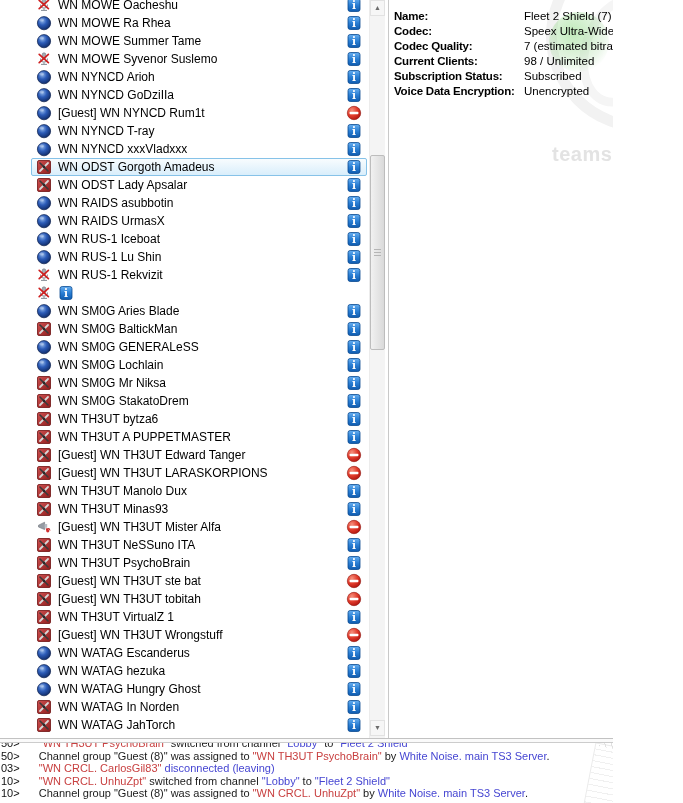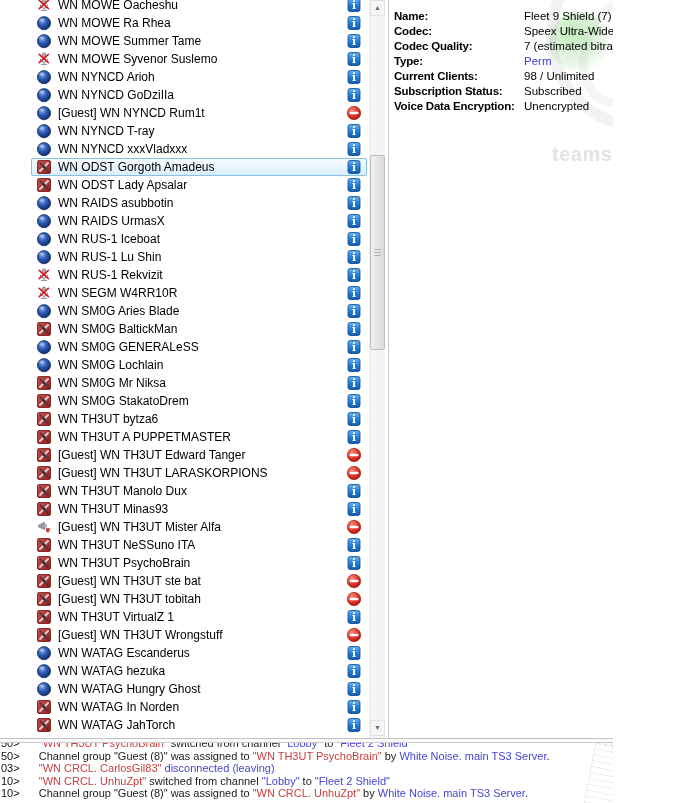--- a/index.html
+++ b/index.html
@@ -527,21 +527,20 @@
         <div class="row">
     <span class="cicon">
             <svg width="16" height="16" viewBox="0 0 16 16">
               <rect x="6.2" y="1.8" width="3.6" height="6.5" rx="1.8" fill="#a8adb5" stroke="#70757c" stroke-width="0.6"></rect>
               <path d="M4.5 7.5 a3.5 3.5 0 0 0 7 0" fill="none" stroke="#8d939b" stroke-width="1.1"></path>
               <line x1="8" y1="11.2" x2="8" y2="13.2" stroke="#8d939b" stroke-width="1.1"></line>
               <line x1="5" y1="13.4" x2="11" y2="13.4" stroke="#8d939b" stroke-width="1.1"></line>
               <path d="M3.2 3.4 L12.4 11.6 M12.4 3.4 L3.2 11.6" stroke="#cf2020" stroke-width="1.7" stroke-linecap="round"></path>
             </svg>
           </span>
-    <span class="cname">WN SEGM W4RR10R</span>
     <span class="ricon">
             <svg width="16" height="16" viewBox="0 0 16 16">
               <defs>
                 <linearGradient id="gIn" x1="0" y1="0" x2="0" y2="1">
                   <stop offset="0%" stop-color="#66aef0"></stop>
                   <stop offset="50%" stop-color="#2a7fd4"></stop>
                   <stop offset="100%" stop-color="#0f5cb0"></stop>
                 </linearGradient>
               </defs>
               <rect x="2" y="1.5" width="12" height="13" rx="2.2" fill="url(#gIn)" stroke="#0a4a90" stroke-width="0.8"></rect>
@@ -1266,33 +1265,29 @@
   </div>
 
   <div class="info-pane">
     <div class="wm-ring"></div>
     <div class="wm-ring2"></div>
     <div class="wm-orb"></div>
     <div class="wm-text"><span>teamspeak</span><span class="wm-digit">3</span></div>
     <div class="fields">
         <div class="field">
     <span class="flabel">Name:</span>
-    <span class="fvalue">Fleet 9 Shield (7)</span>
+    <span class="fvalue">Fleet 2 Shield (7)</span>
   </div>
         <div class="field">
     <span class="flabel">Codec:</span>
     <span class="fvalue">Speex Ultra-Wideband (32 kHz)</span>
   </div>
         <div class="field">
     <span class="flabel">Codec Quality:</span>
     <span class="fvalue">7 (estimated bitrate: 5.32 KiB/s)</span>
-  </div>
-        <div class="field">
-    <span class="flabel">Type:</span>
-    <span class="fvalue blue">Perm</span>
   </div>
         <div class="field">
     <span class="flabel">Current Clients:</span>
     <span class="fvalue">98 / Unlimited</span>
   </div>
         <div class="field">
     <span class="flabel">Subscription Status:</span>
     <span class="fvalue">Subscribed</span>
   </div>
         <div class="field">

